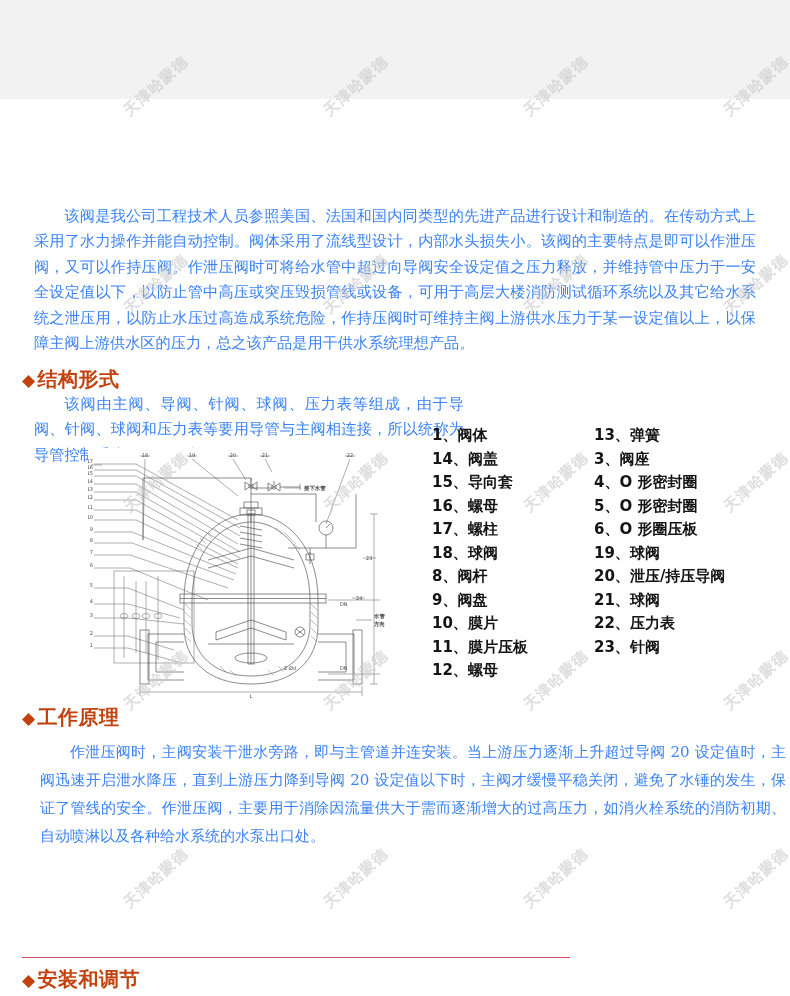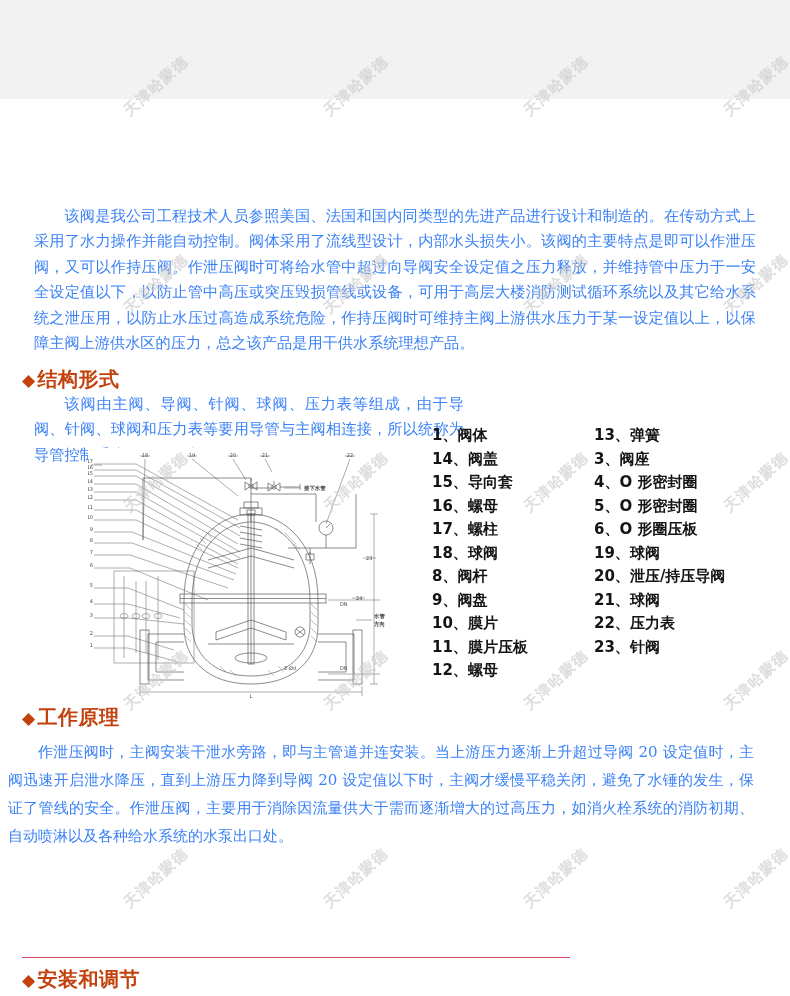--- a/index.html
+++ b/index.html
@@ -90,21 +90,21 @@
     font-family:"DejaVu Sans","Liberation Sans",sans-serif;
     font-size:15px;
     line-height:23.5px;
     font-weight:700;
     color:#141414;
     white-space:nowrap;
   }
   .part-item .num{display:inline-block;min-width:20px;text-align:right;}
 
   .sec-principle{position:absolute;left:22px;top:704px;width:740px;}
-  .principle-body{position:absolute;left:8px;top:738px;width:746px;}
+  .principle-body{position:absolute;left:40px;top:738px;width:746px;}
   .principle-body p.para{line-height:28px;font-size:15px;}
   .principle-body p.para + p.para{margin-top:2px;}
 
   .divider{
     position:absolute;left:22px;top:957px;width:548px;height:0;
     border-top:1.4px solid #cf4a5e;
     z-index:4;
   }
   .sec-install{position:absolute;left:22px;top:966px;width:400px;}
 

